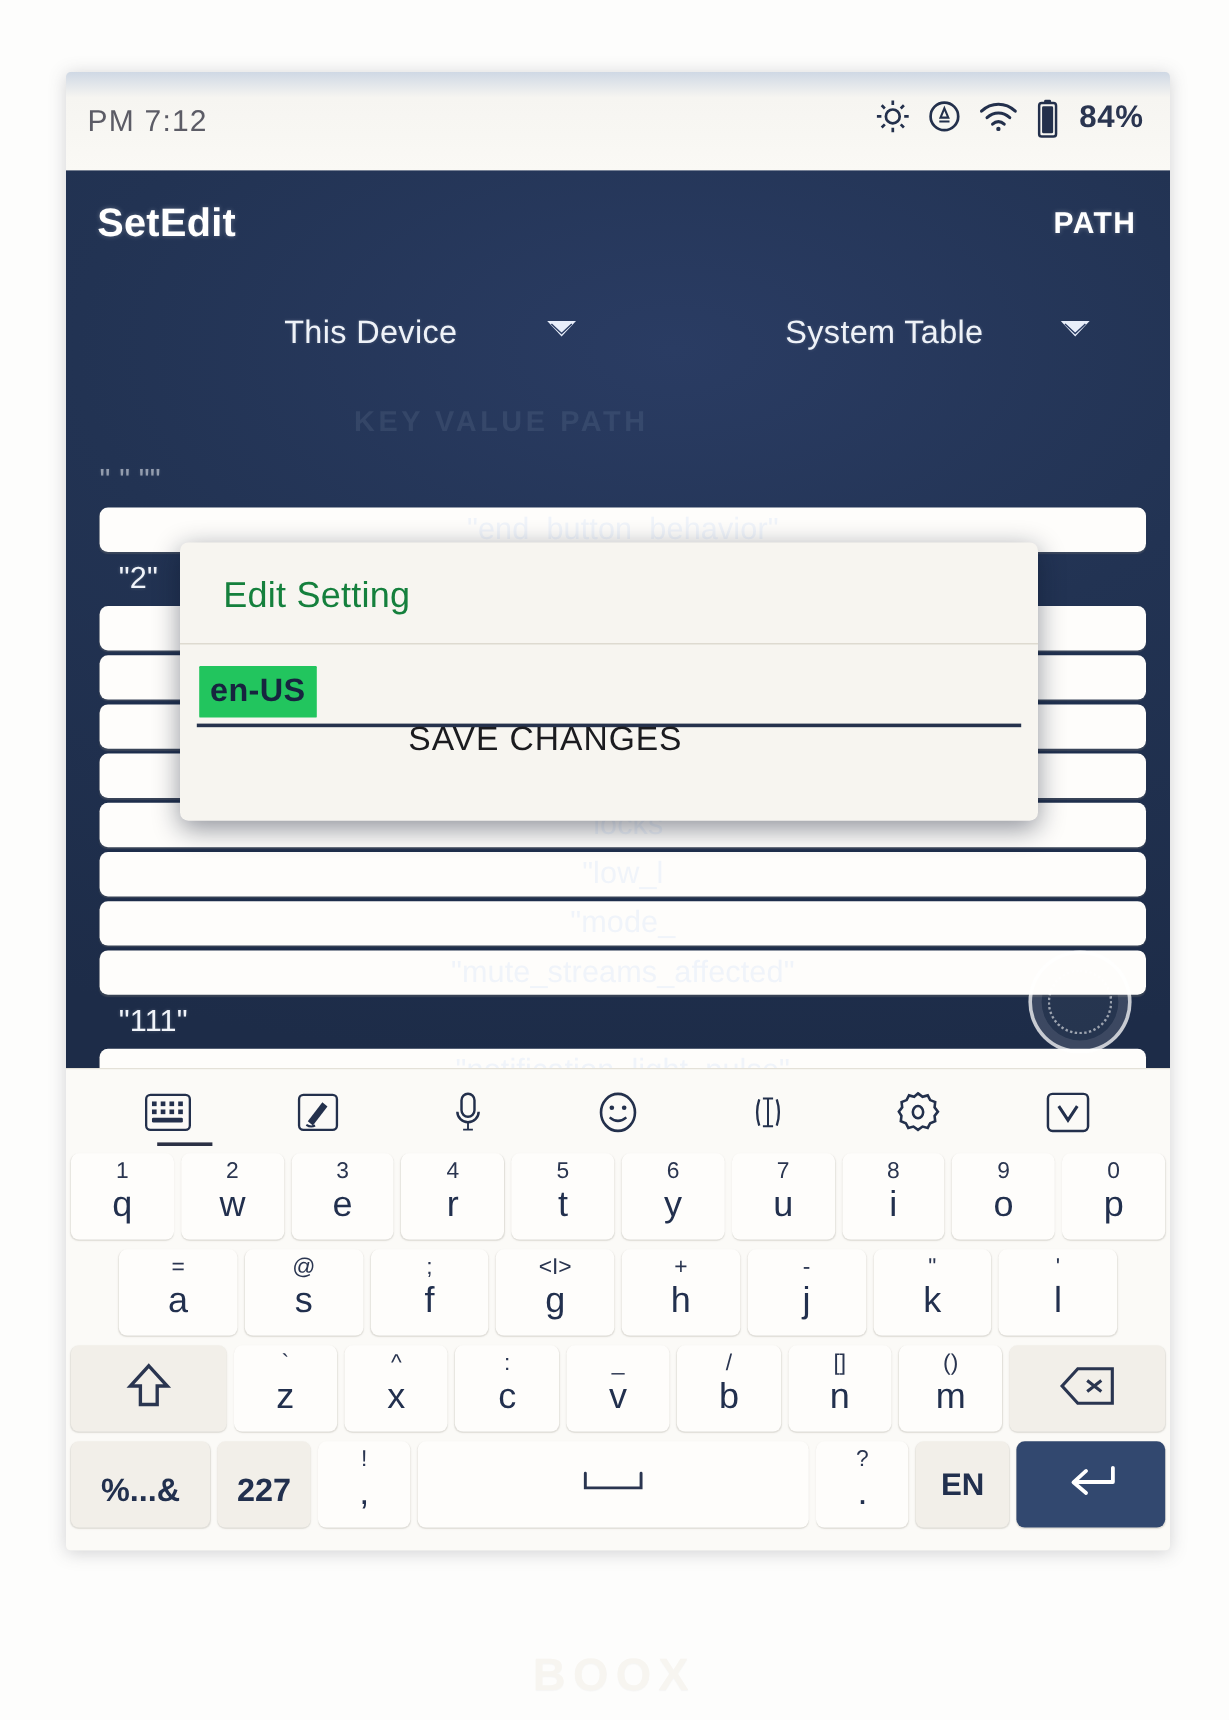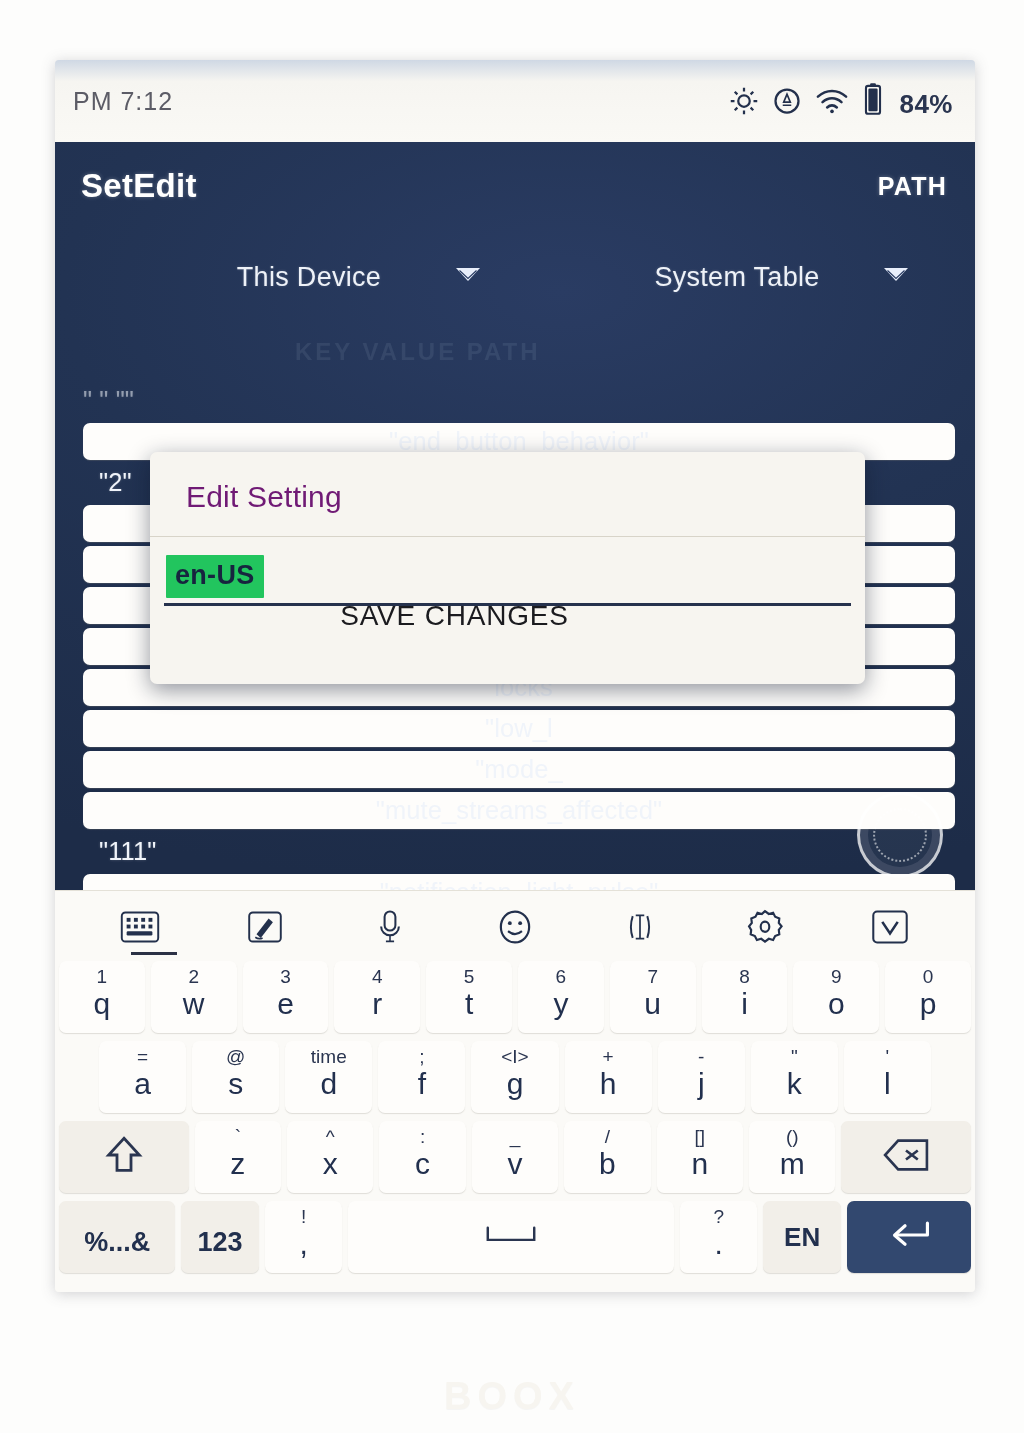--- a/index.html
+++ b/index.html
@@ -45,21 +45,21 @@
     padding: 0 22px 0 18px;
   }
   #status-time {
     color: #5c5c66;
     font-size: 25px;
     letter-spacing: 1px;
     font-weight: 500;
   }
   #status-icons {
     margin-left: auto;
-    display: flex; align-items: flex-end; gap: 13px;
+    display: flex; align-items: flex-start; gap: 13px;
   }
   .sicon { display:block; }
   #battery-pct {
     color: #2a3550; font-size: 26px; font-weight: 600; letter-spacing: .5px;
     margin-left: 2px;
   }
 
   
   #app {
     position: absolute; left: 0; top: 82px;
@@ -154,21 +154,21 @@
     position: absolute;
     left: 95px; top: 310px;
     width: 715px; height: 232px;
     background: #f7f5f0;
     border-radius: 7px;
     box-shadow: 0 6px 22px rgba(10,20,40,0.45);
     overflow: hidden;
     z-index: 20;
   }
   #dialog-title {
-    font-size: 30px; color: #701a75;
+    font-size: 30px; color: #15803d;
     padding: 28px 0 0 36px;
     letter-spacing: .2px;
   }
   #dialog-divider {
     margin-top: 22px;
     height: 1px; background: #d8d4c9;
   }
   #edit-field-wrap {
     position: relative;
     margin: 16px 14px 0 14px;
@@ -488,24 +488,20 @@
       <div class="kb-row row2-indent">
         <div class="key">
             <span class="sub">=</span>
             <span class="main">a</span>
           </div>
         <div class="key">
             <span class="sub">@</span>
             <span class="main">s</span>
           </div>
         <div class="key">
-            <span class="sub">time</span>
-            <span class="main">d</span>
-          </div>
-        <div class="key">
             <span class="sub">;</span>
             <span class="main">f</span>
           </div>
         <div class="key">
             <span class="sub">&lt;I&gt;</span>
             <span class="main">g</span>
           </div>
         <div class="key">
             <span class="sub">+</span>
             <span class="main">h</span>
@@ -568,21 +564,21 @@
             </svg>
           </span>
         </div>
       </div>
 
       <div class="kb-row">
         <div class="key func wide15">
             <span class="label-word">%...&amp;</span>
           </div>
         <div class="key func">
-            <span class="label-word">123</span>
+            <span class="label-word">227</span>
           </div>
         <div class="key">
             <span class="sub">!</span>
             <span class="main">,</span>
           </div>
         <div class="key space">
           <span>
             <svg width="56" height="22" viewBox="0 0 44 18" fill="none" stroke="#2a3550" stroke-width="2" stroke-linecap="round">
               <path d="M3 3 v10 h38 V3"></path>
             </svg>

